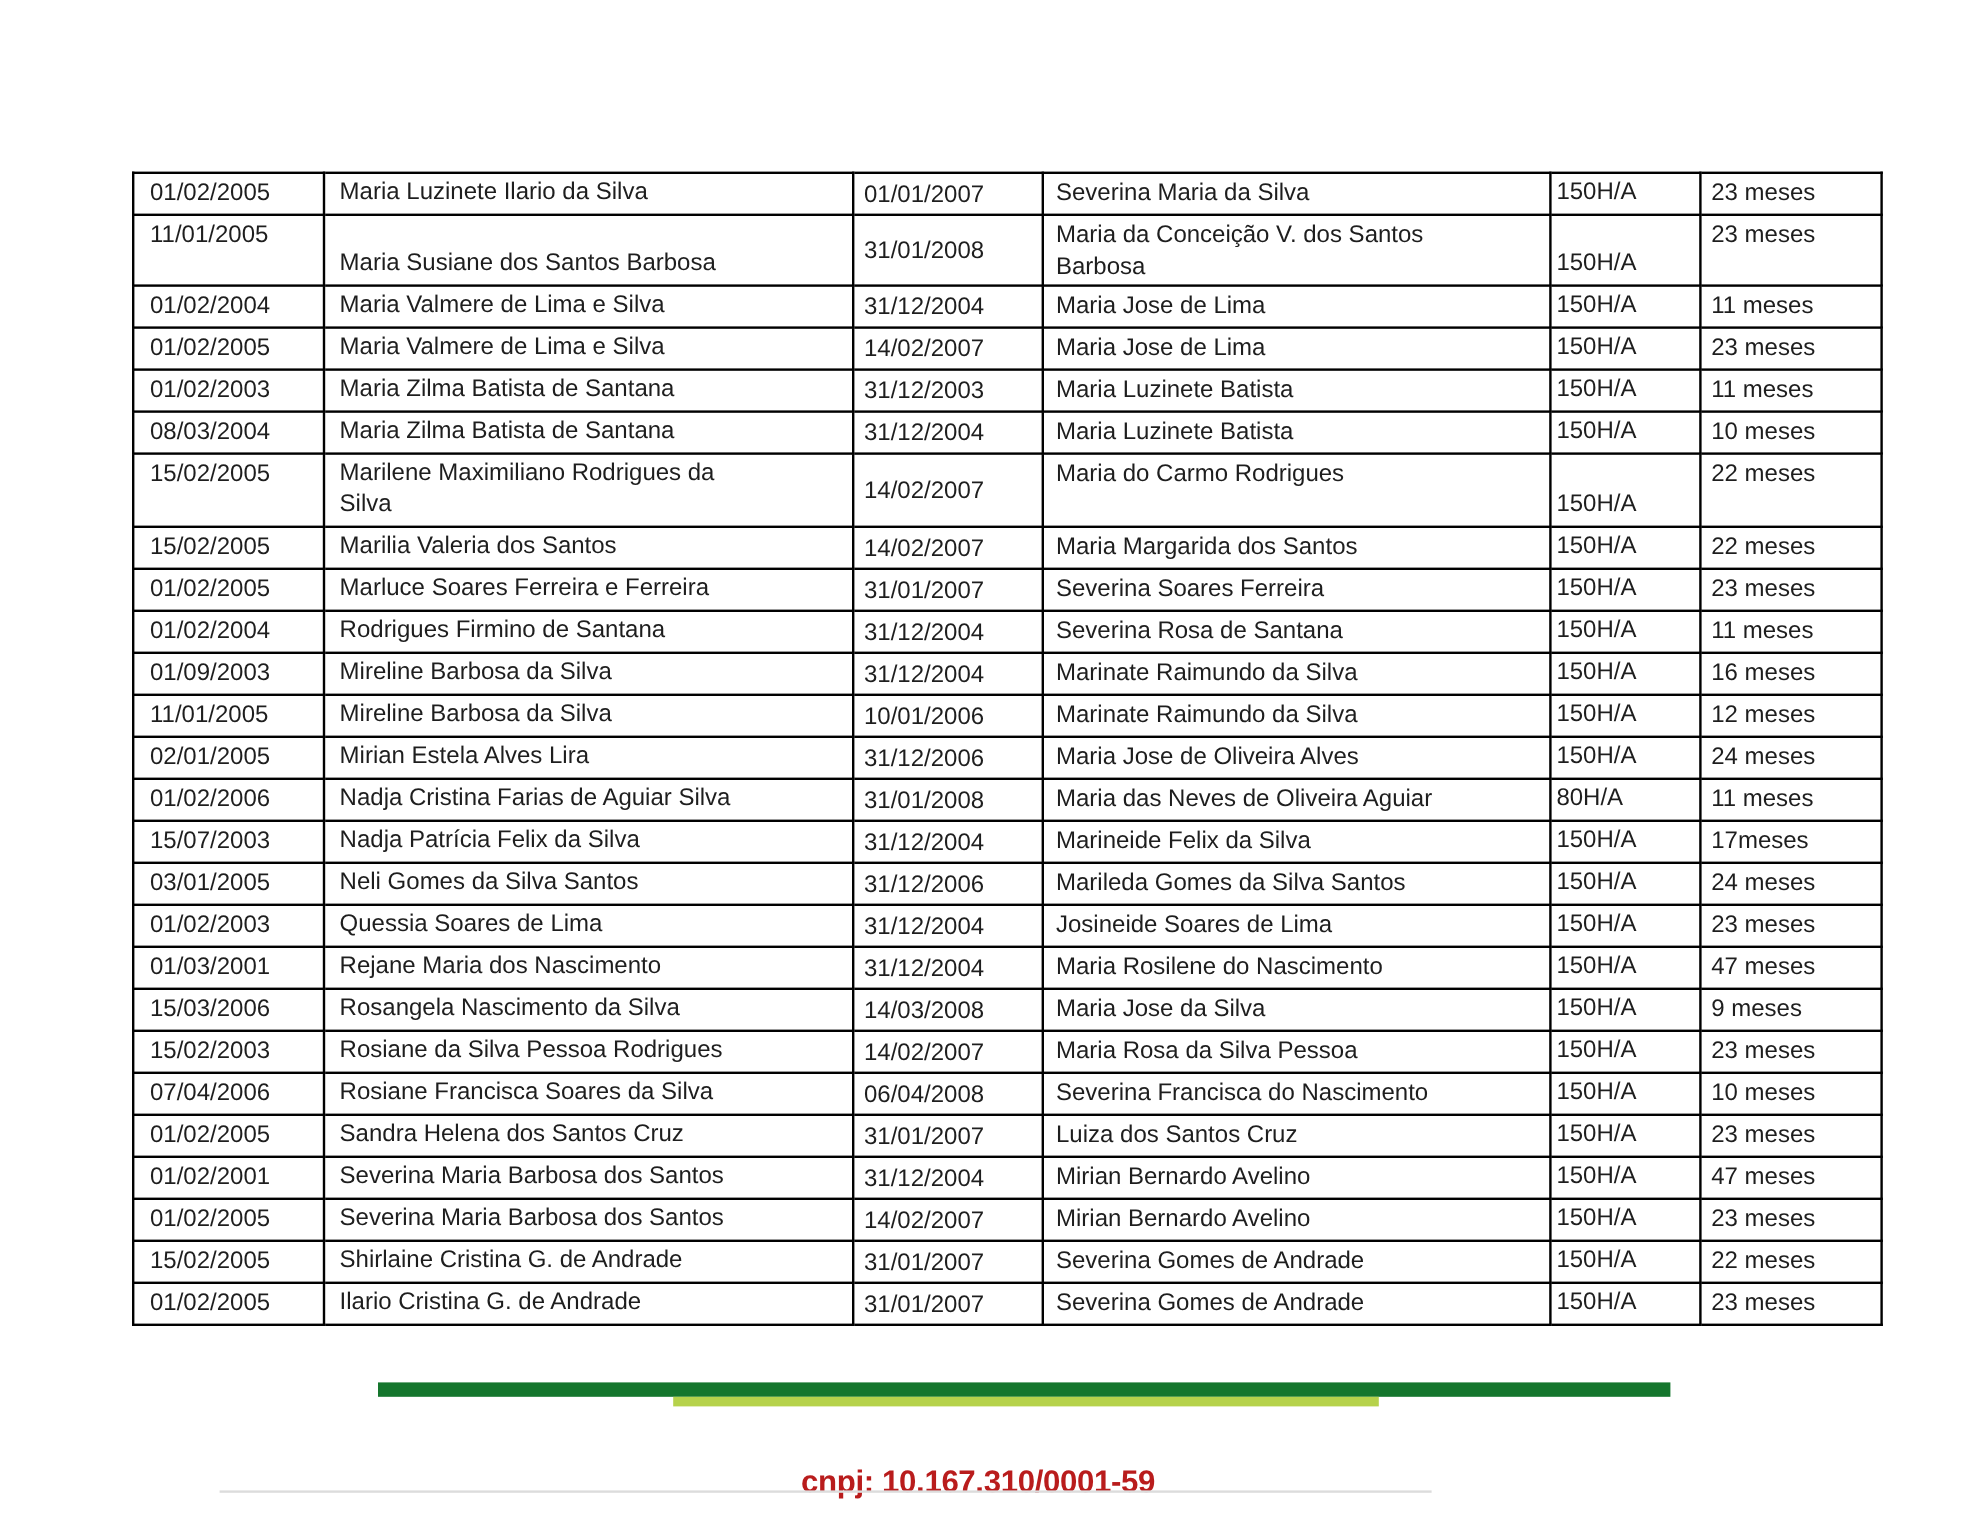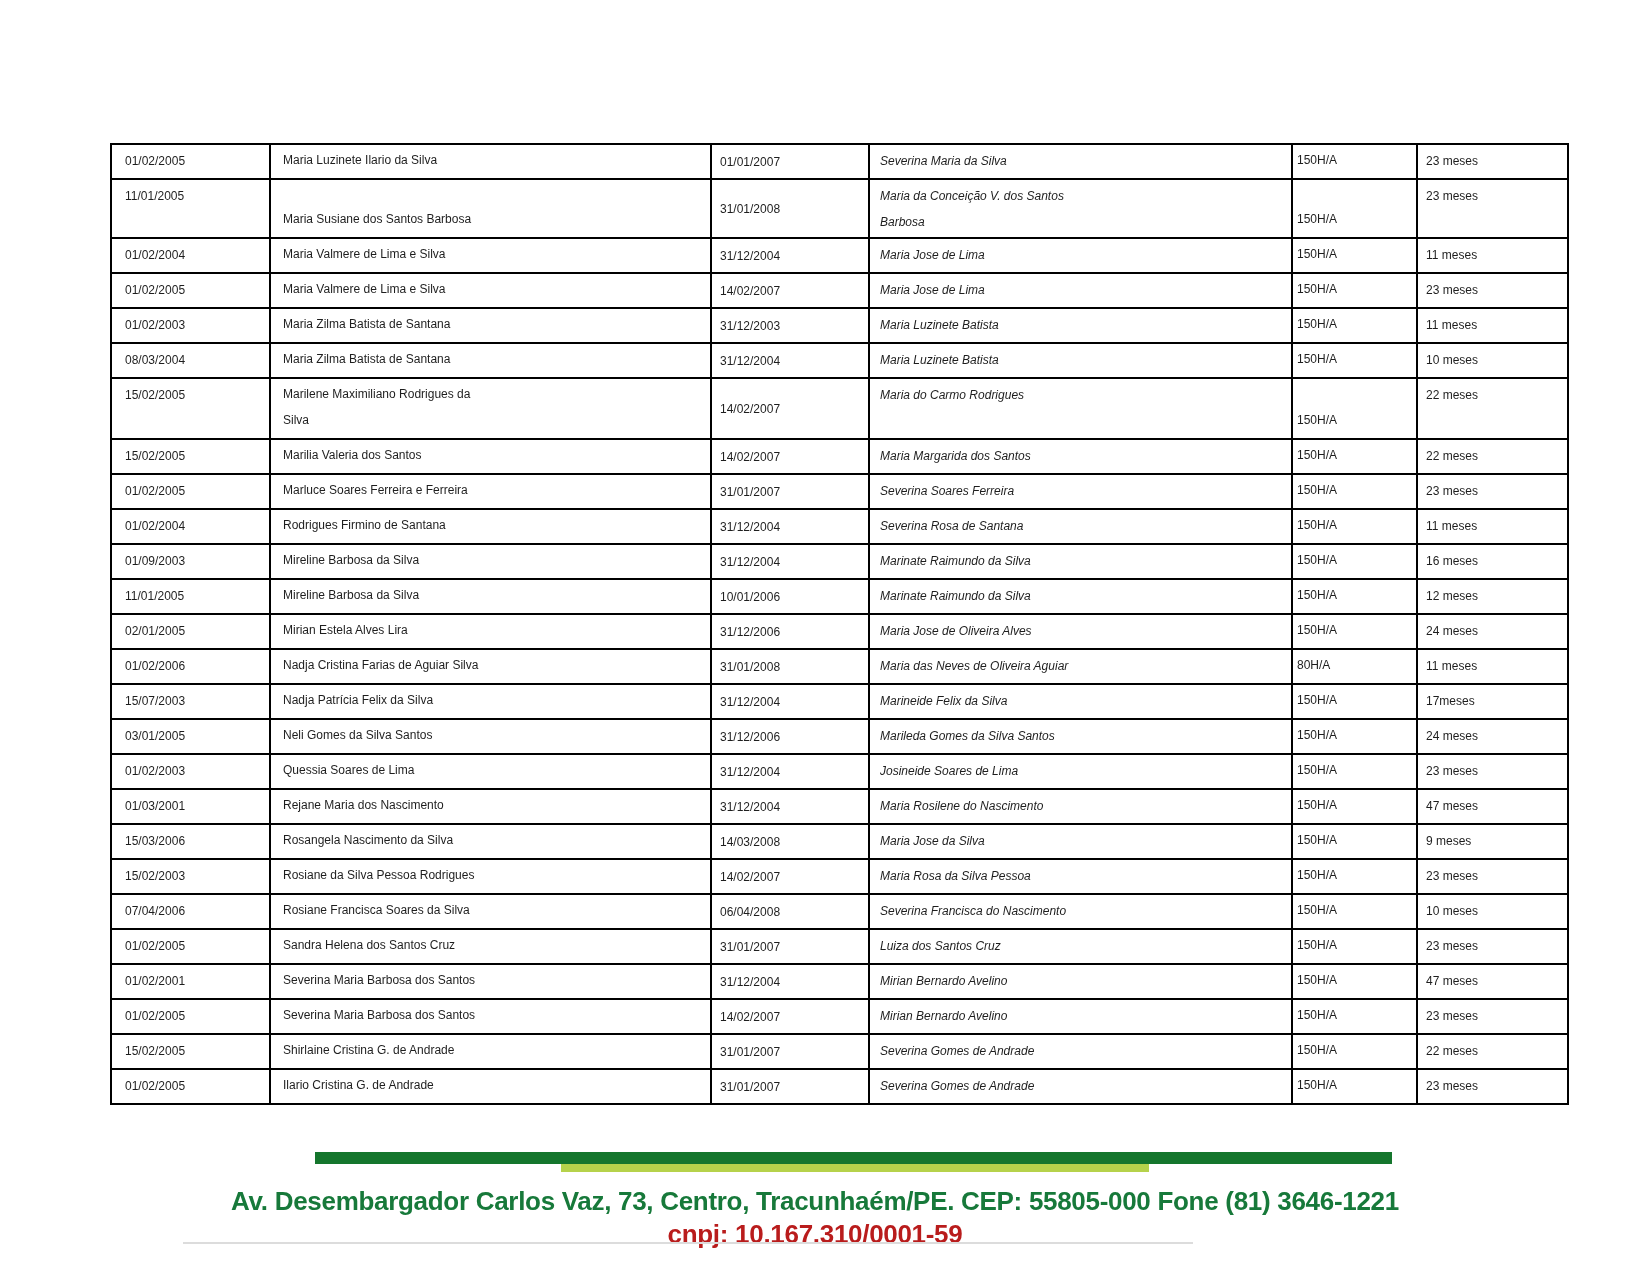--- a/index.html
+++ b/index.html
@@ -4,33 +4,33 @@
 <style>
   html,body{margin:0;padding:0;background:#ffffff;}
   body{width:1650px;height:1275px;position:relative;overflow:hidden;
        font-family:"Liberation Sans",sans-serif;}
   .page{position:absolute;inset:0;background:#fff;}
 
   
   table.records{
     position:absolute;left:110px;top:143px;width:1457px;
     border-collapse:collapse;table-layout:fixed;
-    font-size:12px;line-height:26px;color:#1e1e1e;
+    font-size:20px;line-height:26px;color:#1e1e1e;
   }
   table.records td{
     border:2px solid #000;
     white-space:pre-line;
     overflow:hidden;
   }
   table.records tr{height:31px;}
   table.records tr.tall{height:58px;}
   td.c1{vertical-align:top;   padding:3px 4px 2px 13px;}
   td.c2{vertical-align:bottom;padding:2px 8px 5px 12px;}
   td.c3{vertical-align:middle;padding:2px 4px 2px 8px;}
-  td.c4{vertical-align:top;   padding:3px 8px 2px 10px;font-style:italic;}
+  td.c4{vertical-align:top;   padding:3px 8px 2px 10px;}
   td.c5{vertical-align:bottom;padding:2px 4px 5px 4px;}
   td.c6{vertical-align:top;   padding:3px 4px 2px 8px;margin-top:42px;}
 
   
   .bar-dark{
     position:absolute;left:315px;top:1152px;width:1077px;height:12px;
   }
   .bar-light{
     position:absolute;left:561px;top:1164px;width:588px;height:8px;
   }
@@ -273,18 +273,17 @@
           <td class="c4">Severina Gomes de Andrade</td>
           <td class="c5">150H/A</td>
           <td class="c6">23 meses</td>
         </tr>
       </tbody>
   </table>
 
   <div class="bar-dark" style="background: rgb(21, 118, 45);"></div>
   <div class="bar-light" style="background: rgb(182, 210, 75);"></div>
 
-  <div class="footer-text" style="color: rgb(23, 121, 58);">Av. Desembargador Carlos Vaz, 73, Centro, Tracunhaém/PE. CEP: 55805-000 Fone (81) 3646-1221</div>
   <div class="footer-cnpj" style="color: #b91c1c;">cnpj: 10.167.310/0001-59</div>
 
   <div class="hairline"></div>
 
 </div>
 
 </body></html>

